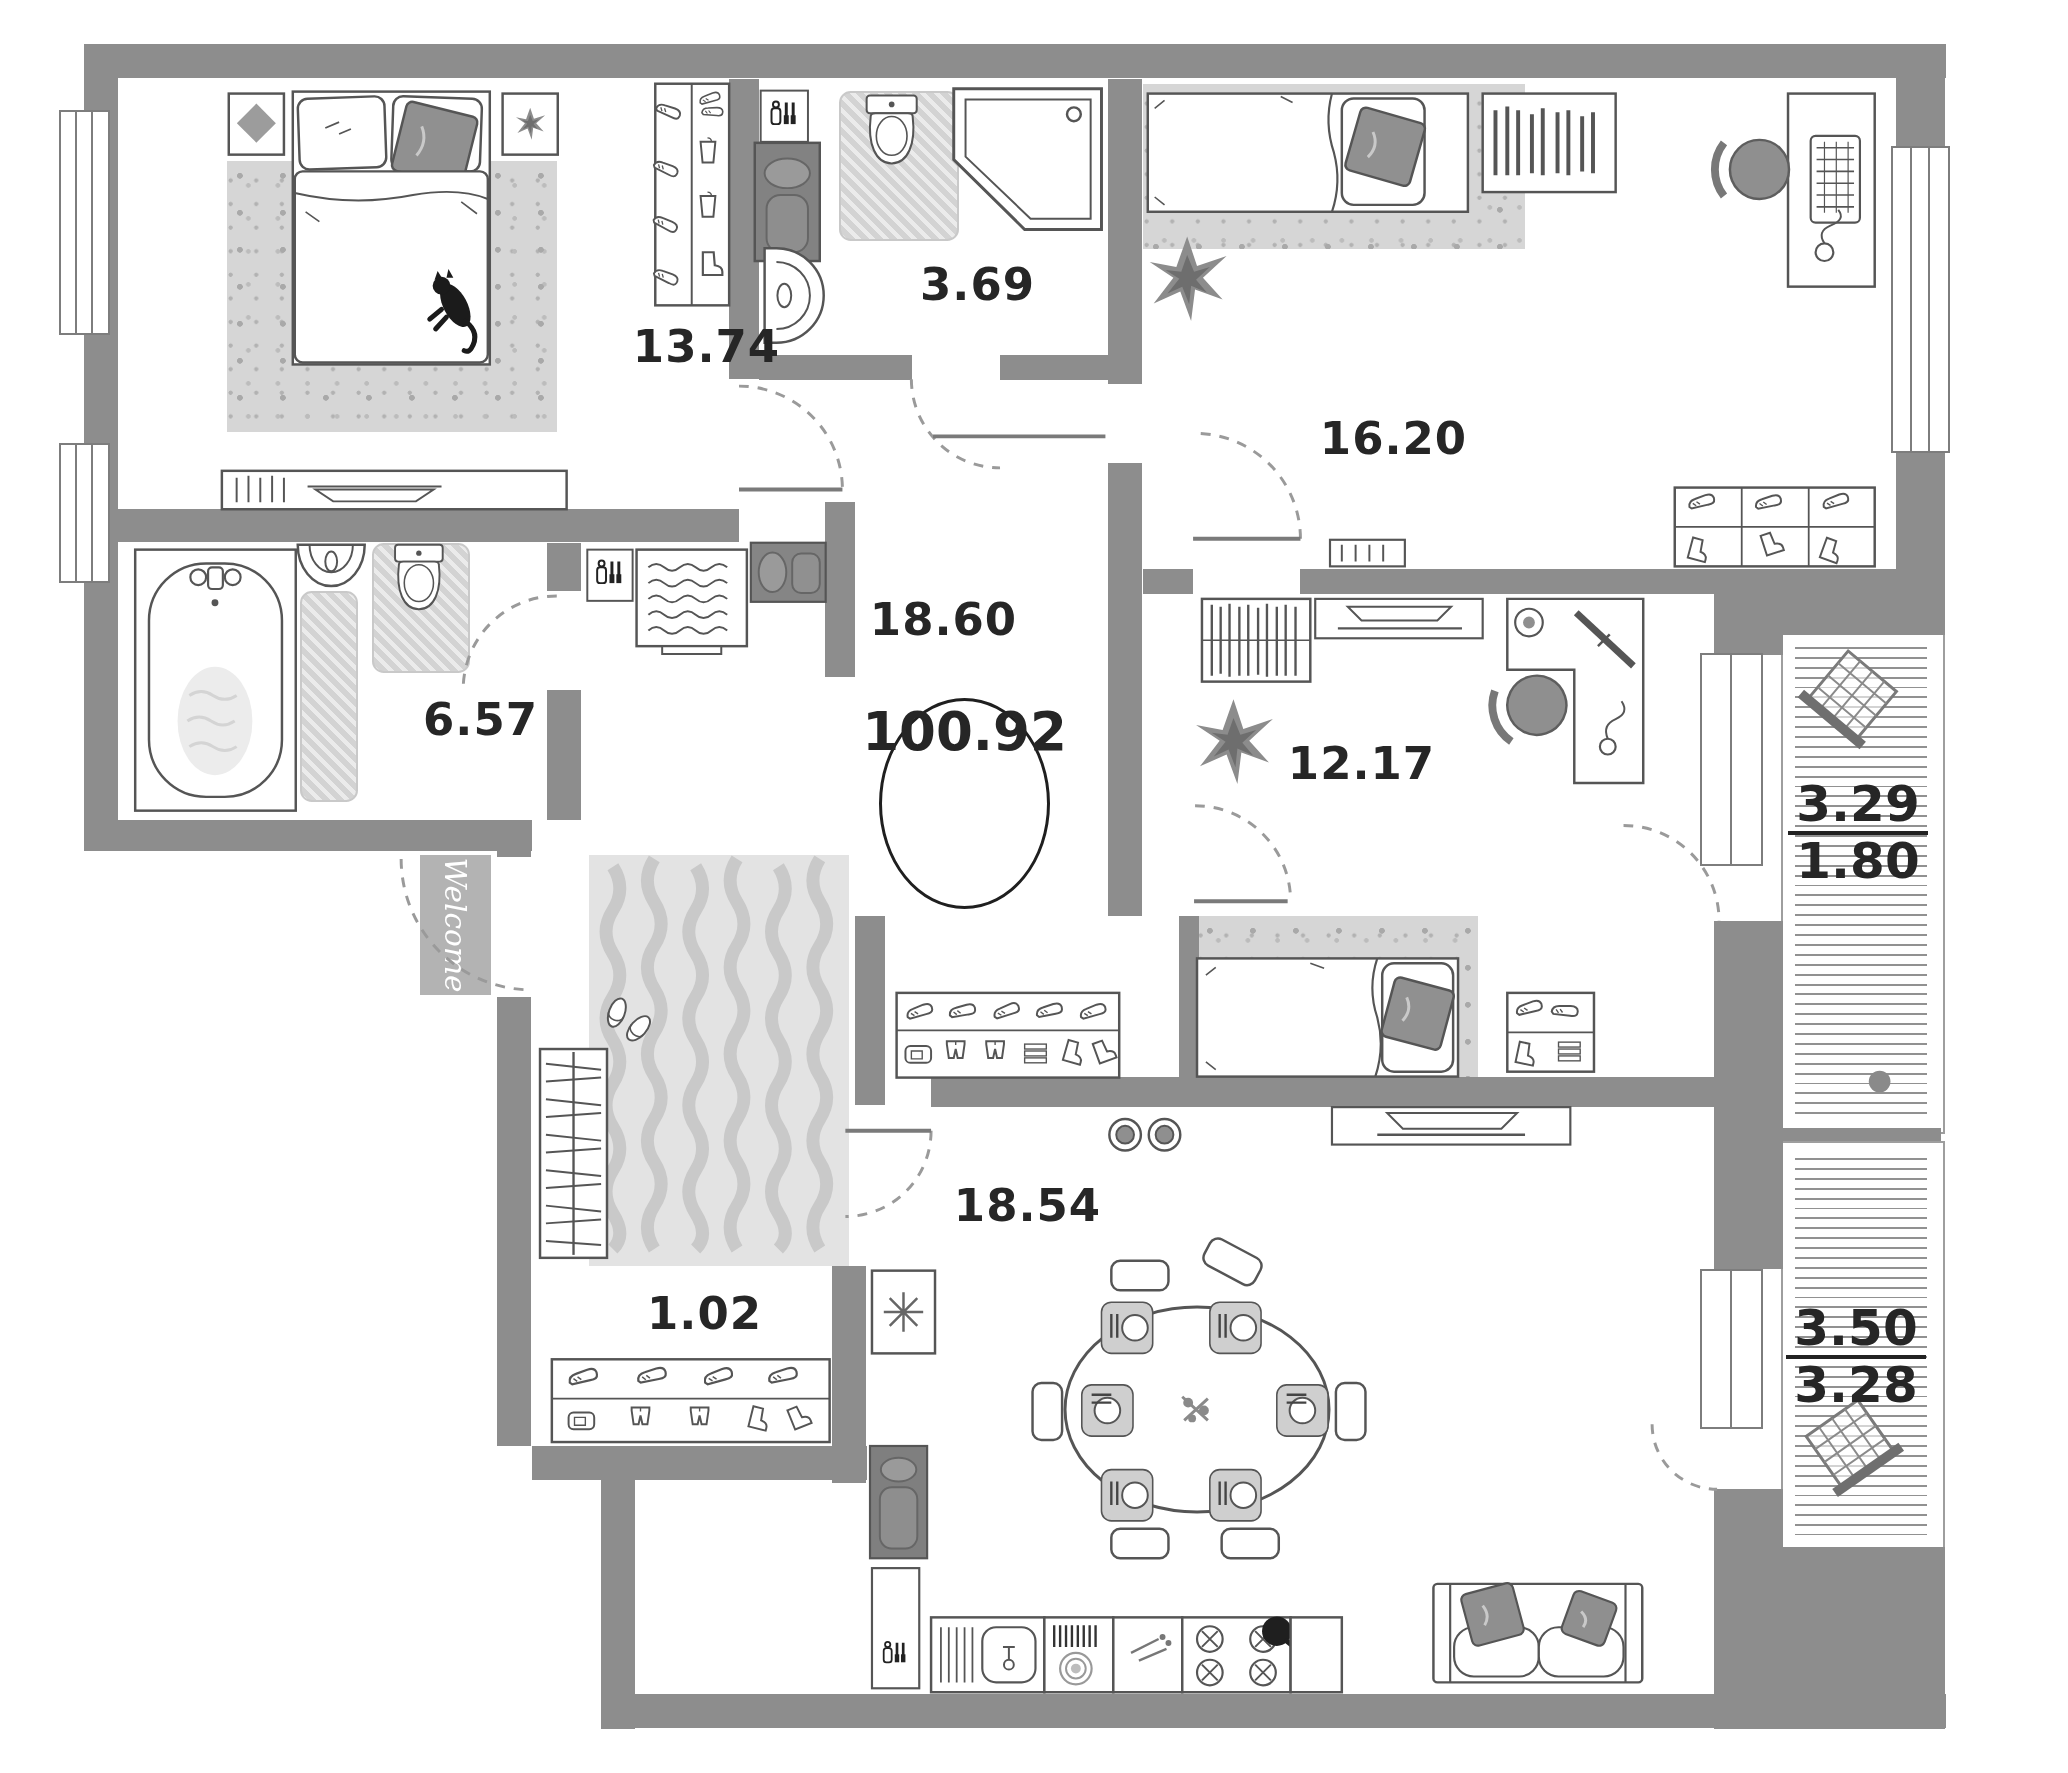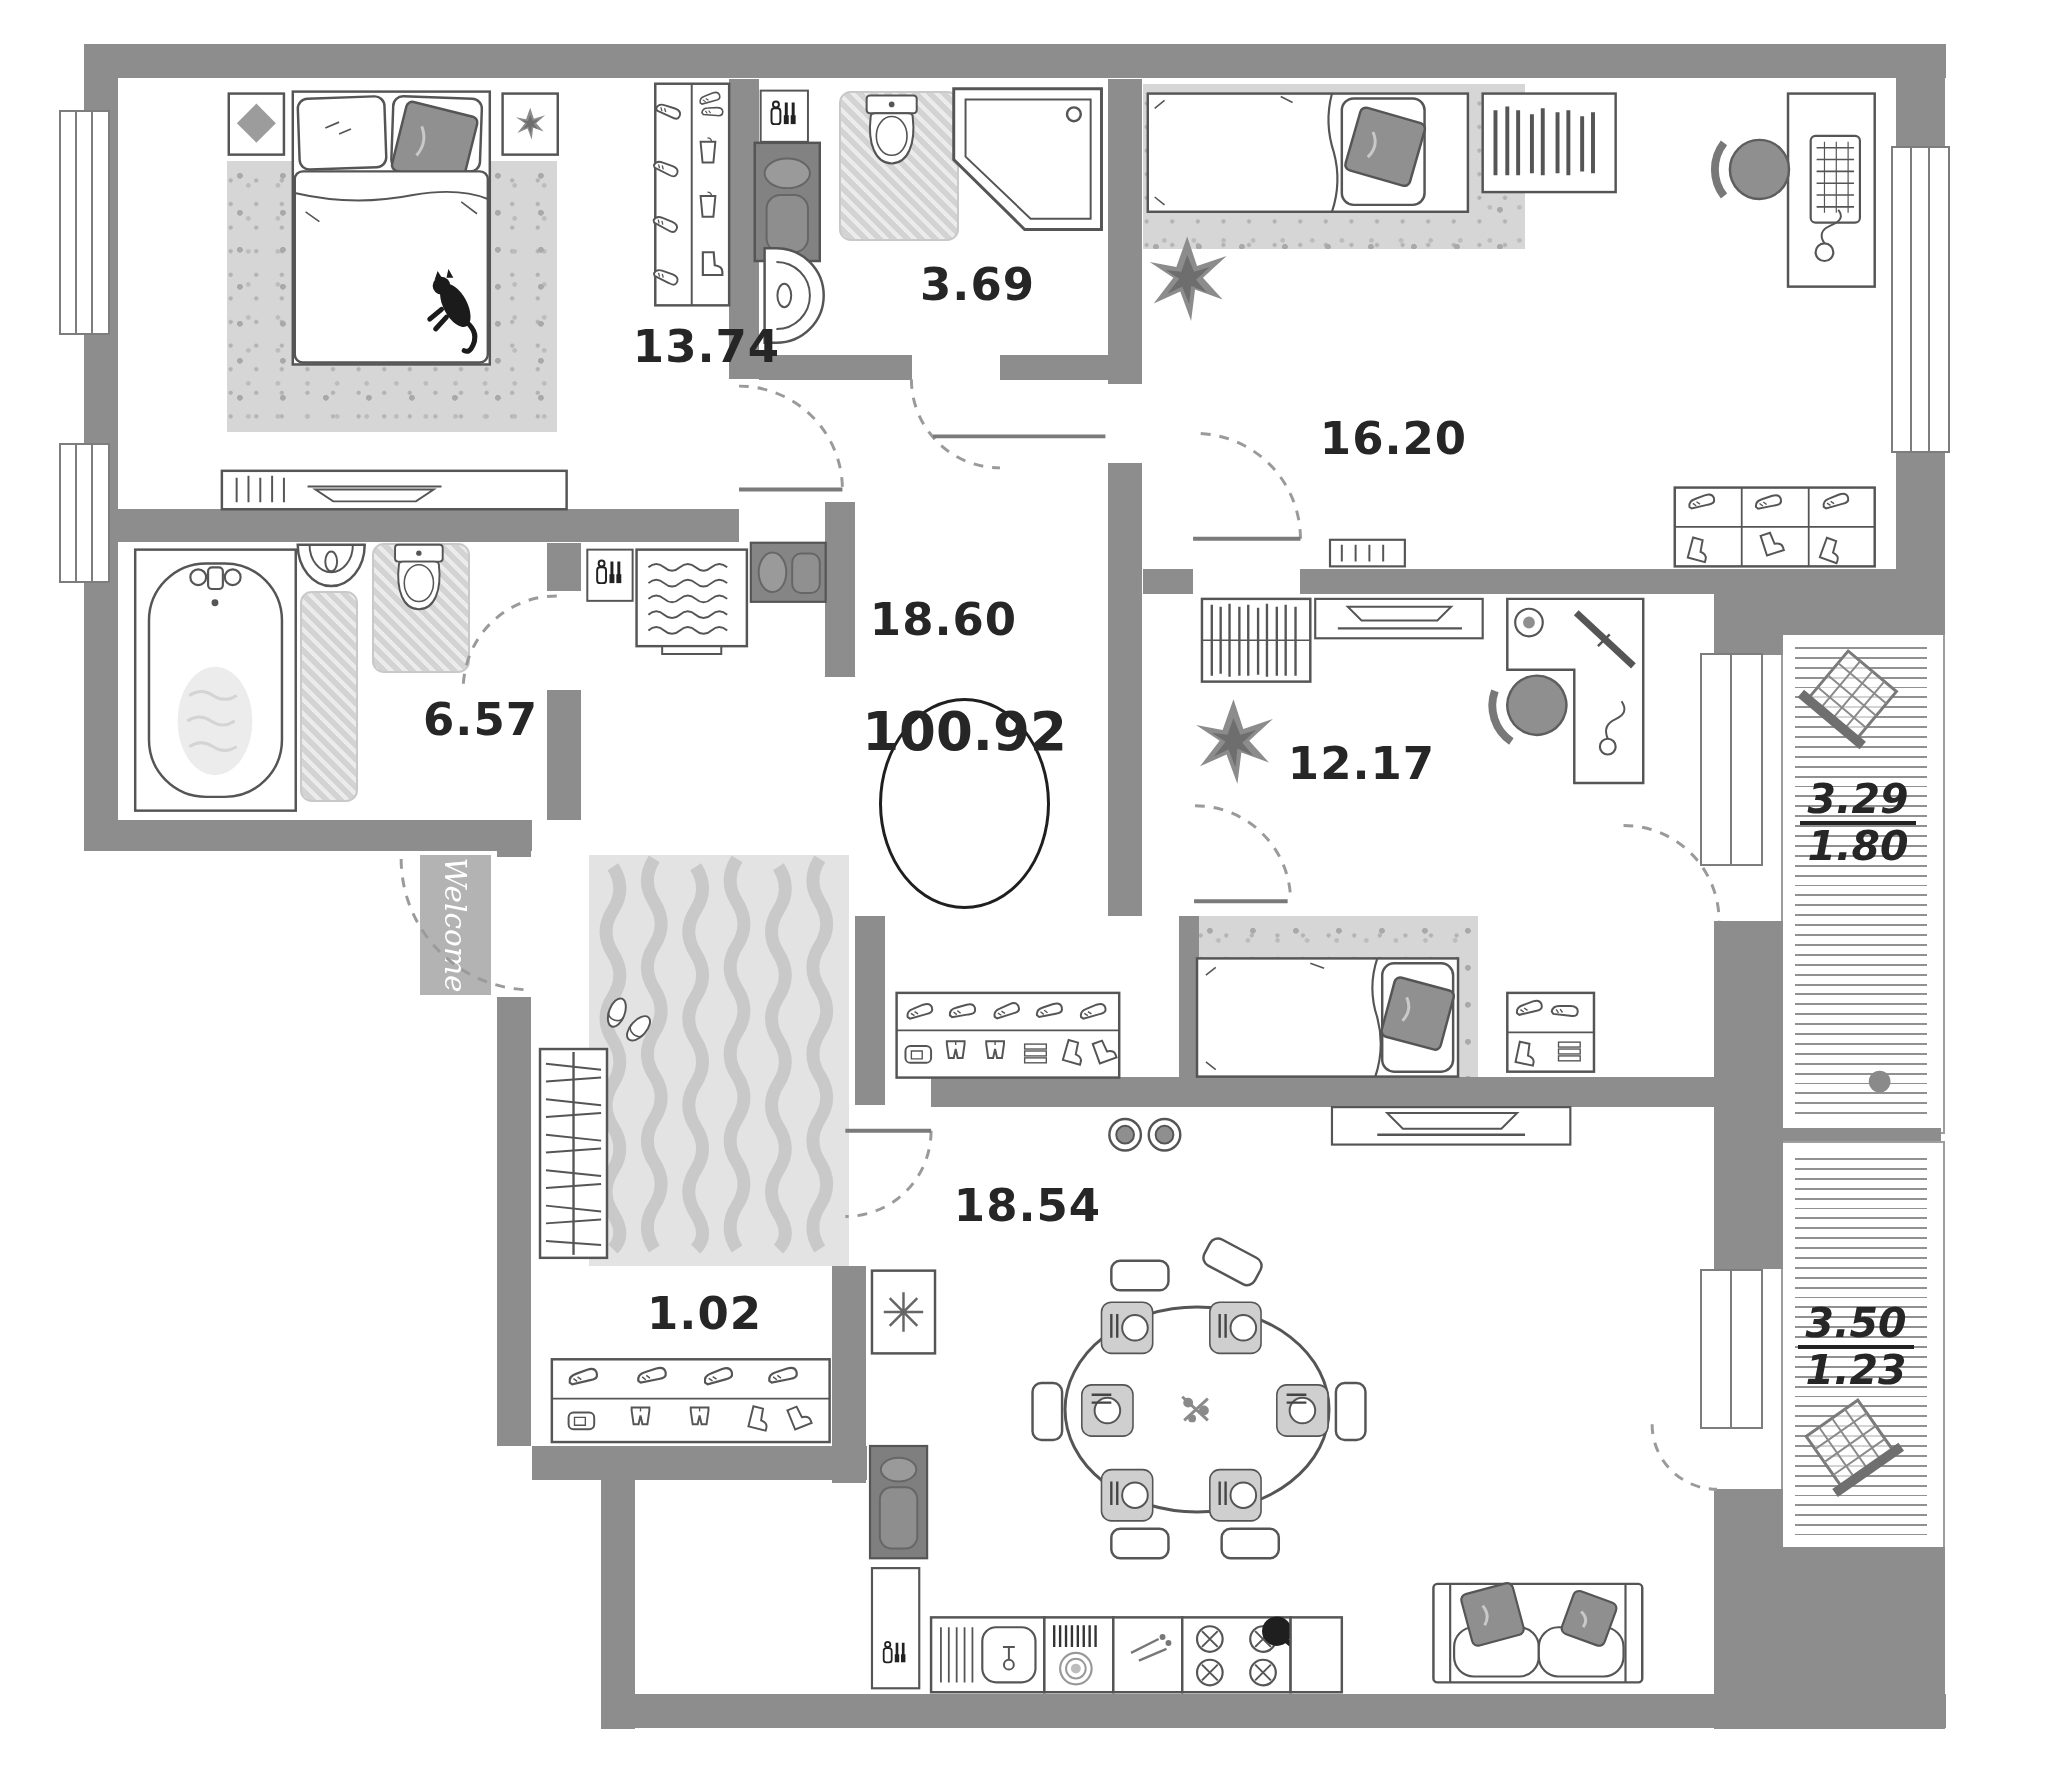--- a/index.html
+++ b/index.html
@@ -17,21 +17,21 @@
   .corr{position:absolute;background:#e3e3e3;}
   .bframe{position:absolute;background:#ffffff;border:2px solid #9e9e9e;}
   .deck{position:absolute;background:repeating-linear-gradient(180deg,#ffffff 0 3px,#919191 3px 4.9px,#ffffff 4.9px 9.9px);}
   .win{position:absolute;background:#ffffff;border:2px solid #7d7d7d;}
   .win i{position:absolute;top:0;bottom:0;width:2px;background:#7d7d7d;}
   .lbl{position:absolute;font-size:45px;font-weight:600;letter-spacing:1px;text-align:center;color:#262626;}
   .circle{position:absolute;left:879px;top:698px;width:165px;height:205px;border:3.9px solid #1f1f1f;
           border-radius:50%;display:flex;justify-content:center;
           font-size:53px;font-weight:600;background:#fff;}
   .frac{position:absolute;display:flex;flex-direction:column;align-items:center;font-weight:600;}
-  .frac span{font-size:41px;line-height:1.05;padding:0 7.9px;font-style:italic;}
+  .frac span{font-size:50px;line-height:1.05;padding:0 7.9px;}
   .frac .top{border-bottom:4.9px solid #222;}
   .mat{position:absolute;left:420px;top:855px;width:71px;height:140px;background:#b3b3b3;
        display:flex;align-items:center;justify-content:center;}
   .mat span{transform:rotate(90deg);white-space:nowrap;color:#ffffff;
             font-family:"DejaVu Serif","Liberation Serif",serif;font-style:italic;font-size:29.6px;}
   svg.overlay{position:absolute;left:0;top:0;}
 </style>
 </head>
 <body>
 
@@ -524,17 +524,17 @@
   <div class="circle">
     <span>100.92</span>
   </div>
 
   <div class="frac" style="left:1799px;top:778px;width:118px;">
     <span class="top">3.29</span>
     <span>1.80</span>
   </div>
   <div class="frac" style="left:1797px;top:1302px;width:118px;">
     <span class="top">3.50</span>
-    <span>1.23</span>
+    <span>3.28</span>
   </div>
 
 </div>
 
 
 </body></html>

